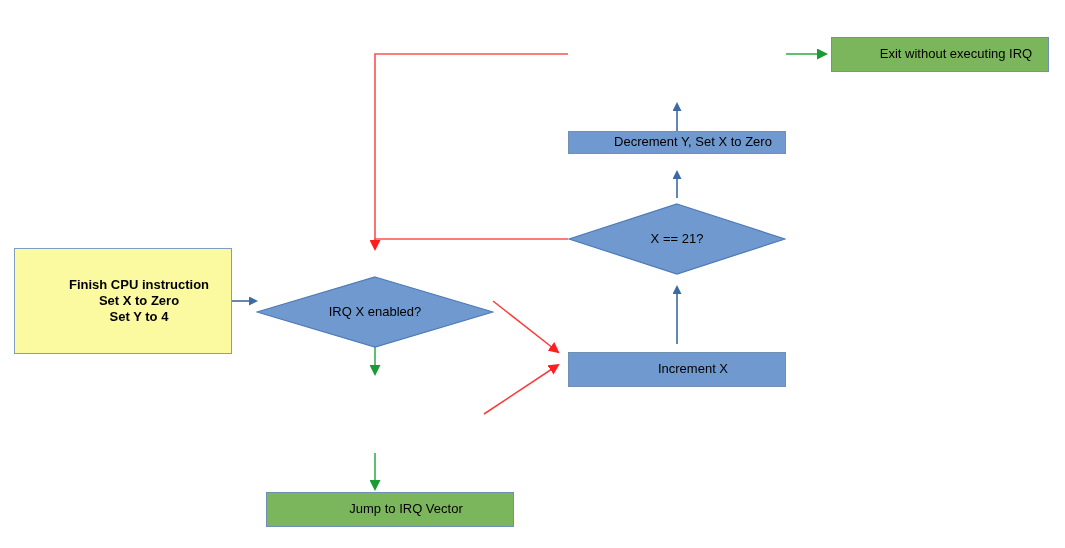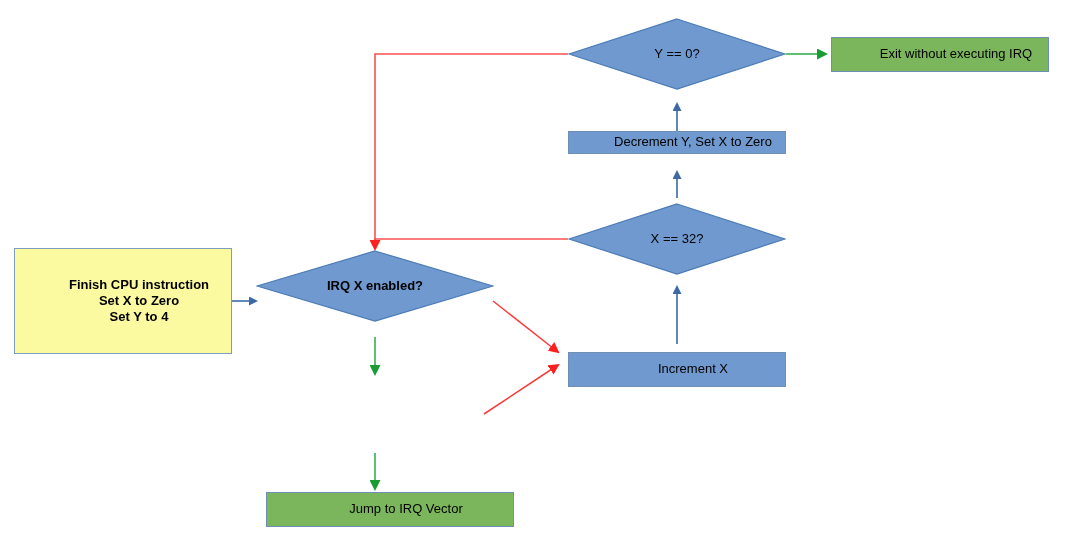--- a/index.html
+++ b/index.html
@@ -109,51 +109,45 @@
 
     <path d="M786,54 L826,54" fill="none" stroke="#5fbf72" stroke-width="2" marker-end="url(#arrow-green)"></path>
   </svg>
 
   <div class="node rect yellow" style="left:14px; top:248px; width:218px; height:106px;font-weight:bold;">
     <span class="node-label">Finish CPU instruction
 Set X to Zero
 Set Y to 4</span>
   </div>
 
-  <div class="node diamond" style="left:256px; top:250px; width:238px; height:72px;font-weight:bold;">
+  <div class="node diamond" style="left:256px; top:276px; width:238px; height:72px;">
     <svg class="diamond-shape" viewBox="0 0 238 72" preserveAspectRatio="none">
       <polygon points="119,1 237,36 119,71 1,36" fill="#7099cf" stroke="#4a7ab5" stroke-width="1.2"></polygon>
     </svg>
     <span class="node-label">IRQ X enabled?</span>
   </div>
 
 
   <div class="node rect green" style="left:266px; top:492px; width:248px; height:35px;">
     <span class="node-label">Jump to IRQ Vector</span>
   </div>
 
   <div class="node rect blue" style="left:568px; top:352px; width:218px; height:35px;">
     <span class="node-label">Increment X</span>
   </div>
 
   <div class="node diamond" style="left:568px; top:203px; width:218px; height:72px;">
     <svg class="diamond-shape" viewBox="0 0 218 72" preserveAspectRatio="none">
       <polygon points="109,1 217,36 109,71 1,36" fill="#7099cf" stroke="#4a7ab5" stroke-width="1.2"></polygon>
     </svg>
-    <span class="node-label">X == 32?</span>
+    <span class="node-label">X == 21?</span>
   </div>
 
   <div class="node rect blue" style="left:568px; top:131px; width:218px; height:23px;">
     <span class="node-label">Decrement Y, Set X to Zero</span>
   </div>
 
-  <div class="node diamond" style="left:568px; top:18px; width:218px; height:72px;">
-    <svg class="diamond-shape" viewBox="0 0 218 72" preserveAspectRatio="none">
-      <polygon points="109,1 217,36 109,71 1,36" fill="#7099cf" stroke="#4a7ab5" stroke-width="1.2"></polygon>
-    </svg>
-    <span class="node-label">Y == 0?</span>
-  </div>
 
   <div class="node rect green" style="left:831px; top:37px; width:218px; height:35px;">
     <span class="node-label">Exit without executing IRQ</span>
   </div>
 
 </div>
 
 </body></html>

